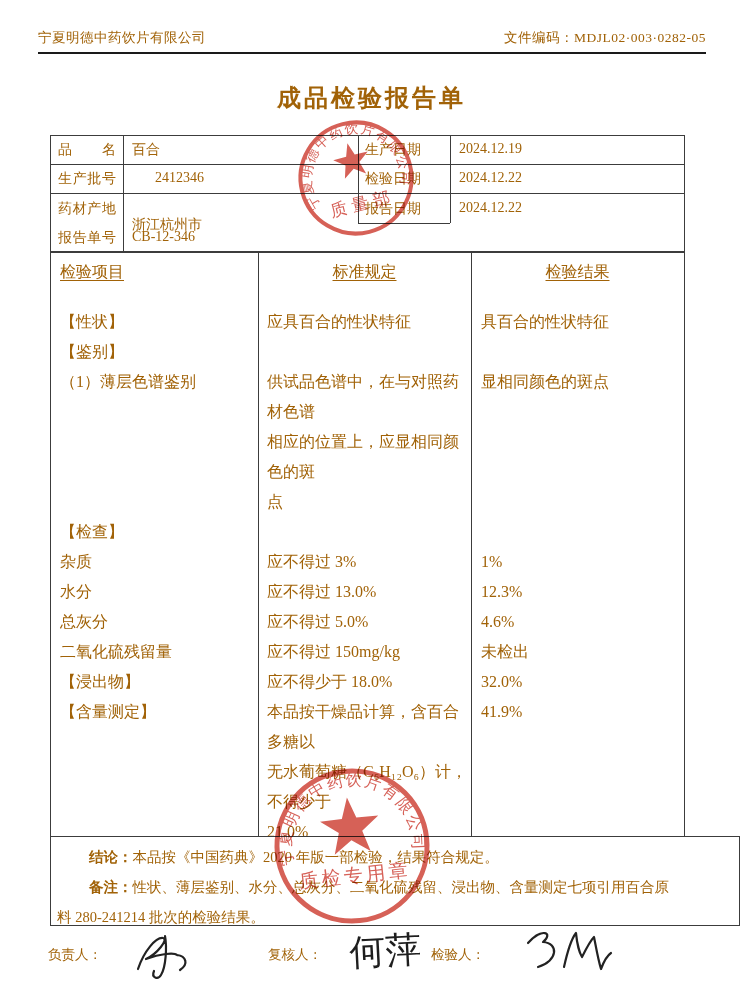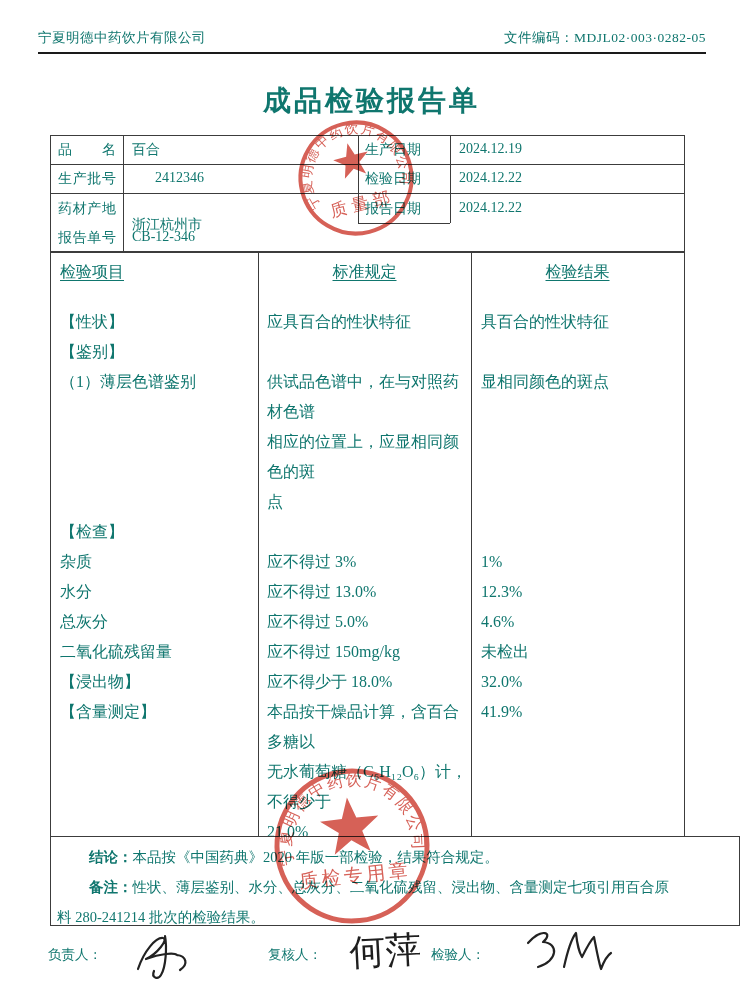--- a/index.html
+++ b/index.html
@@ -1,23 +1,23 @@
 <!DOCTYPE html>
 <html style="--stamp-color: #ce4237;"><head>
 <meta charset="utf-8">
 <style>
   html,body{margin:0;padding:0;background:#888;}
   .page{position:relative;width:743px;height:1000px;background:#ffffff;margin:0 auto;
-        font-family:"Liberation Serif","DejaVu Serif",serif;color:#0f766e;overflow:hidden;}
+        font-family:"Liberation Serif","DejaVu Serif",serif;color:#a16207;overflow:hidden;}
   
   .doc-header{position:absolute;left:38px;right:37px;top:29px;display:flex;
               justify-content:space-between;font-size:13.5px;letter-spacing:.5px;}
   .header-rule{position:absolute;left:38px;right:37px;top:52px;border-top:2px solid #1a1a1a;}
   .title{position:absolute;top:82px;left:0;width:100%;text-align:center;
-         font-size:28px;font-weight:bold;letter-spacing:3px;}
+         font-size:24px;font-weight:bold;letter-spacing:3px;}
   
   .vline,.hline{position:absolute;background:#3c3c3c;}
   .vline{width:1px;} .hline{height:1px;}
   
   .info-table{position:absolute;left:50px;top:135px;width:635px;height:117px;
               border:1px solid #3c3c3c;font-size:14px;box-sizing:border-box;}
   .cell{position:absolute;white-space:nowrap;}
   .jlabel{text-align:justify;text-align-last:justify;}
   
   .insp-table{position:absolute;left:50px;top:252px;width:635px;height:585px;

